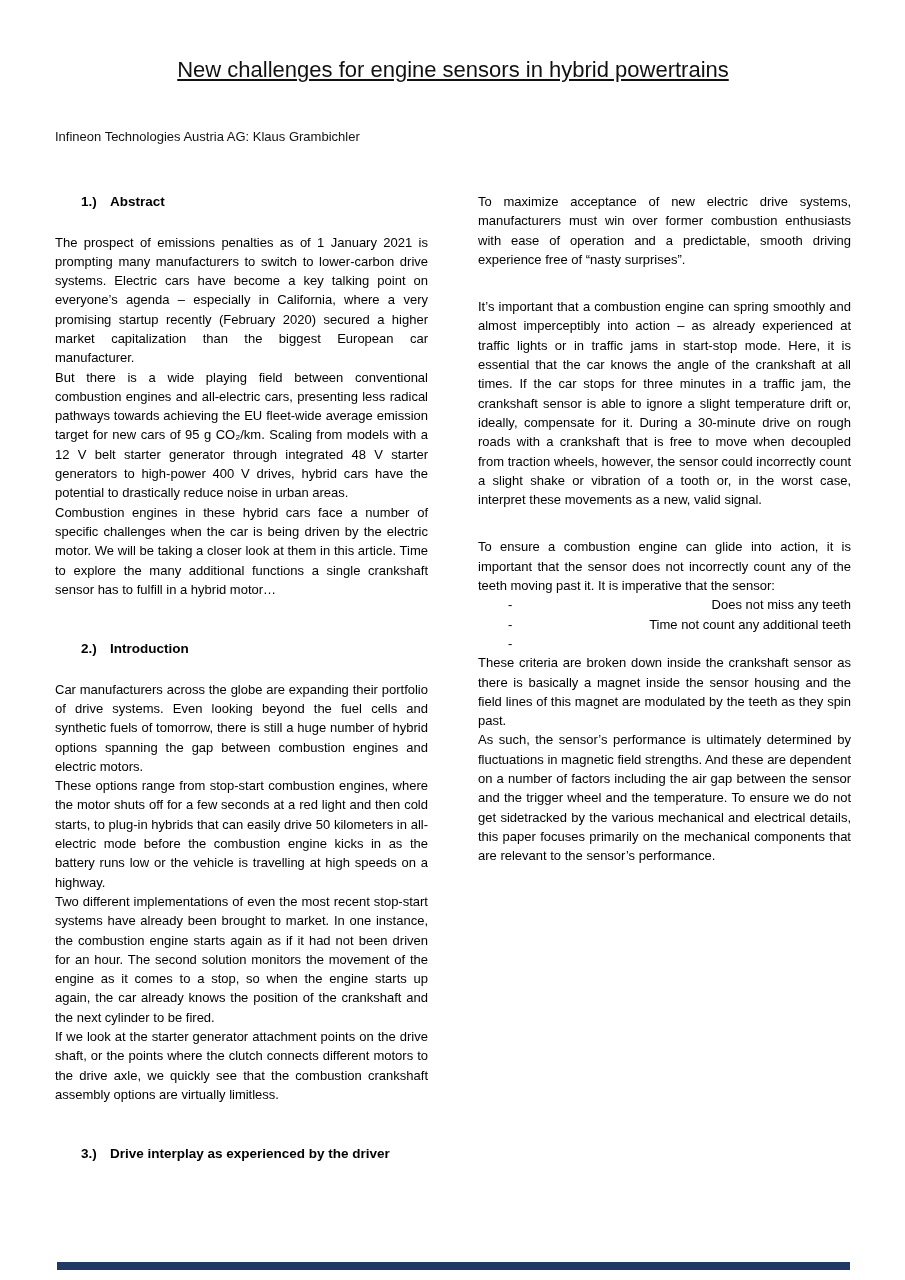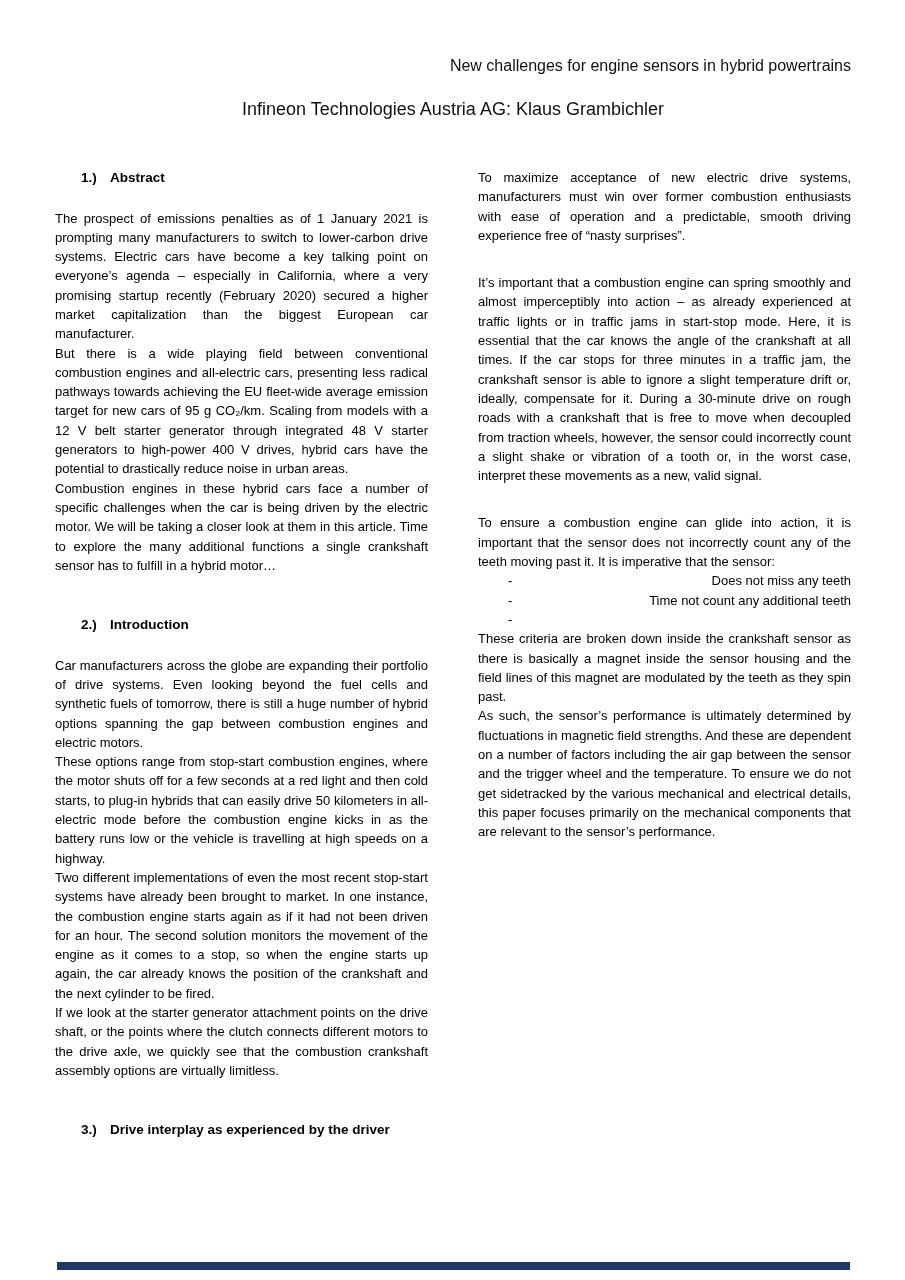--- a/index.html
+++ b/index.html
@@ -11,29 +11,30 @@
     position: relative;
     overflow: hidden;
   }
   .page {
     width: 905px; height: 1280px;
     padding: 57px 54px 0 55px;
     position: relative;
     background: #ffffff;
   }
   .title {
-    text-align: right;
-    font-size: 16px;
+    text-align: center;
+    font-size: 22px;
     font-weight: 400;
     color: #111111;
+    text-decoration: underline;
   }
   .author {
-    text-align: center;
-    font-size: 18px;
-    margin-top: 24px;
+    text-align: left;
+    font-size: 13px;
+    margin-top: 46px;
     color: #111111;
   }
   .columns {
     display: flex;
     gap: 50px;
     margin-top: 48px;
   }
   .col {
     width: 373px;
     font-size: 13px;

